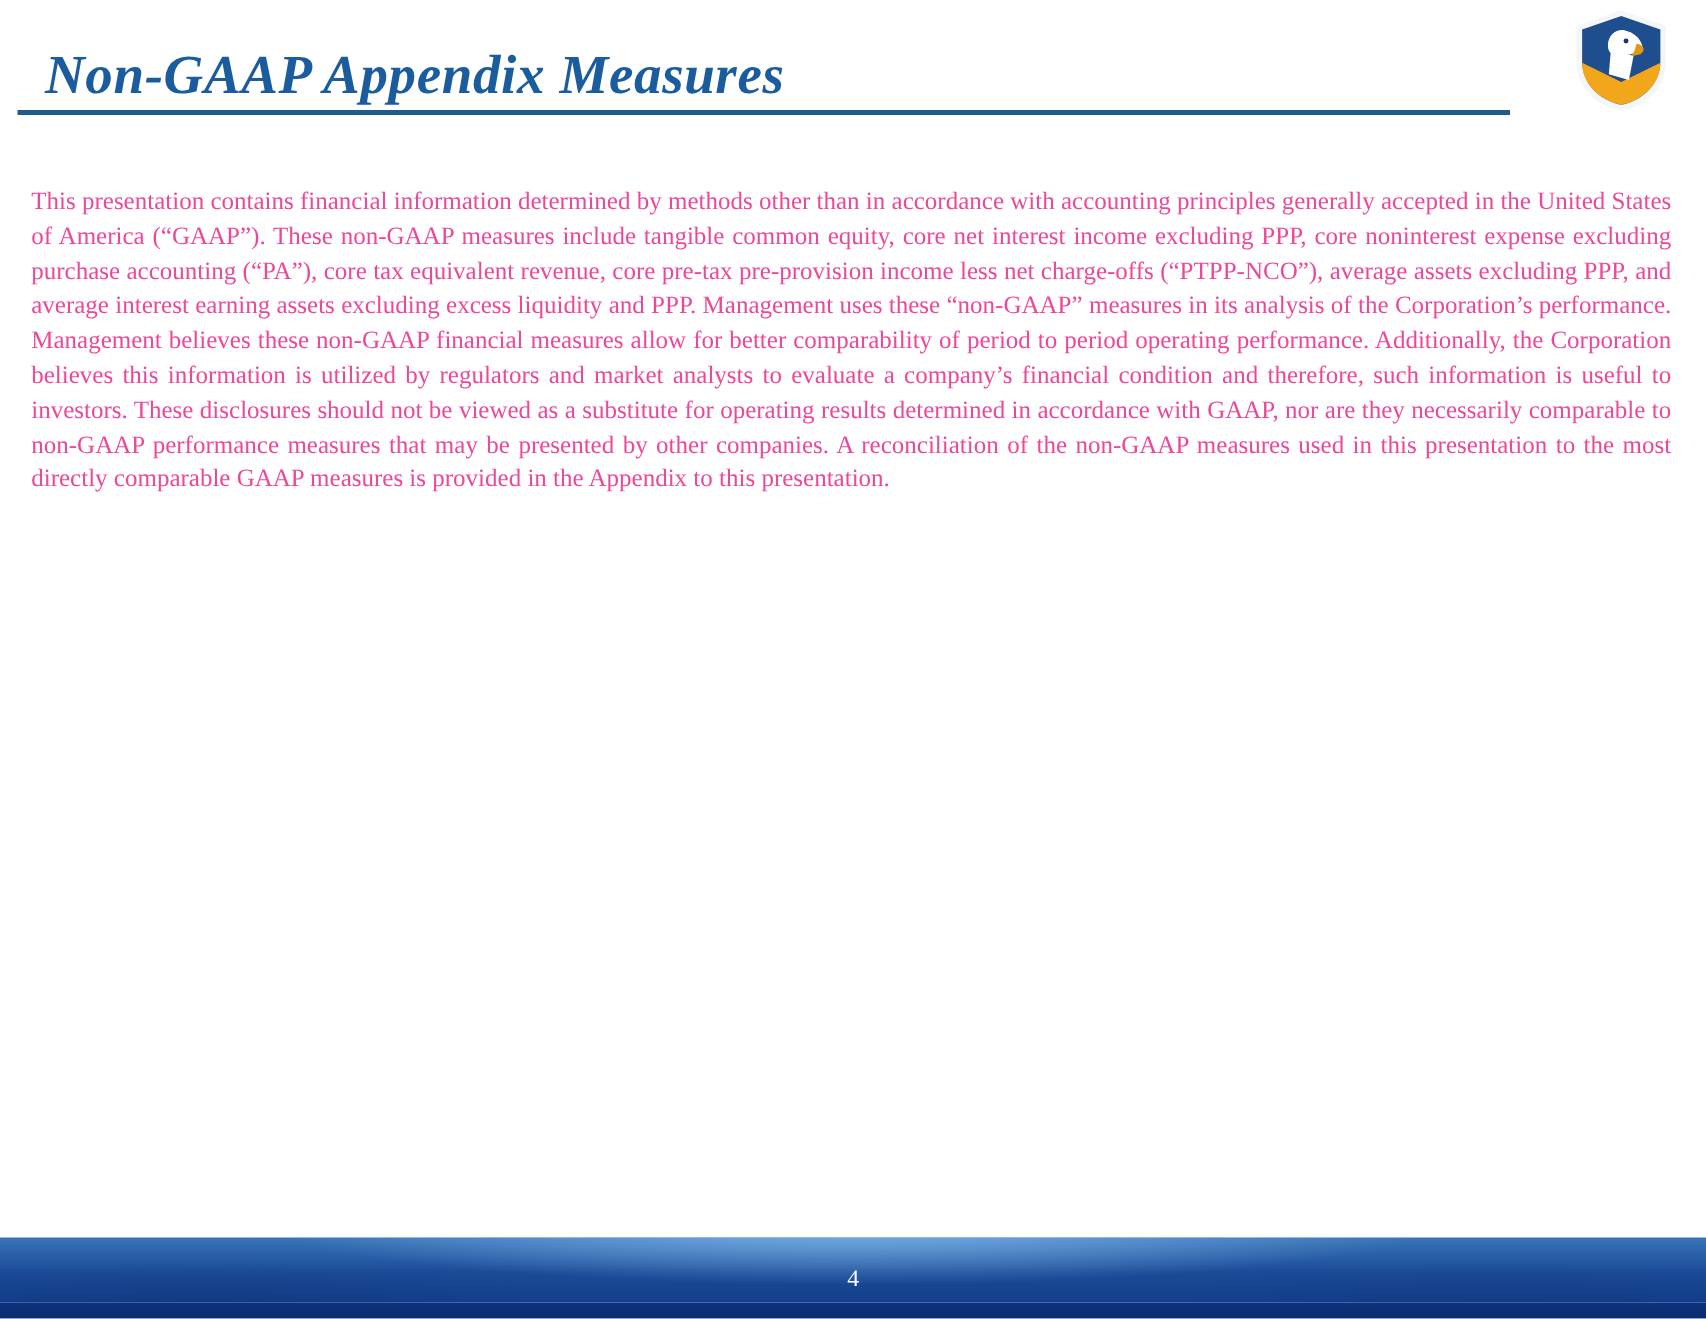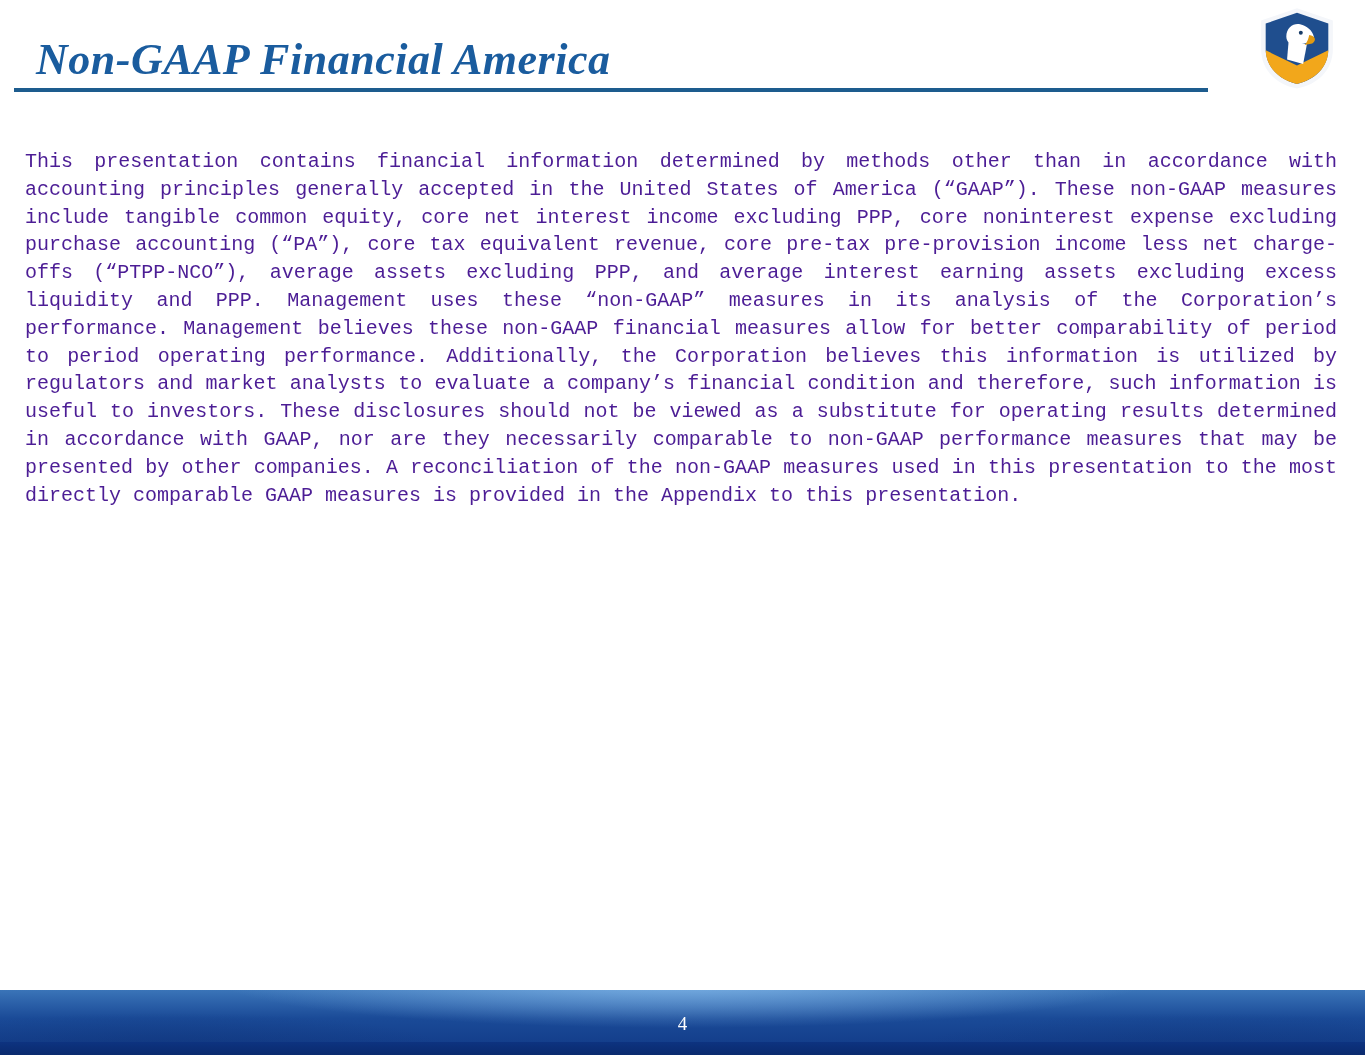--- a/index.html
+++ b/index.html
@@ -49,24 +49,24 @@
     width: 92px;
     height: 84px;
   }
 
   
   .body-paragraph {
     position: absolute;
     left: 25px;
     right: 28px;
     top: 148px;
-    font-family: Liberation Mono, monospace;
+    font-family: Liberation Serif, serif;
     font-size: 20px;
     line-height: 27.8px;
-    color: #4c1d95;
+    color: #ec4899;
     text-align: justify;
   }
 
   
   .footer-bar {
     position: absolute;
     left: 0;
     bottom: 0;
     width: 100%;
     height: 65px;
@@ -97,21 +97,21 @@
     width: 100%;
     height: 13px;
     background: linear-gradient(180deg, var(--footer_dark, #0d3380), #0a2a6e);
   }
 </style>
 </head>
 <body>
 
 <div class="slide">
 
-  <h1 class="slide-title">Non-GAAP Financial America</h1>
+  <h1 class="slide-title">Non-GAAP Appendix Measures</h1>
 
   <div class="title-underline"></div>
 
   <div class="logo">
     <svg viewBox="0 0 100 110" width="92" height="84" aria-hidden="true">
 
       <path d="M50 3 L97 19 V56 C97 84 77 103 50 108 C23 103 3 84 3 56 V19 Z" fill="#f4f6fa"></path>
 
       <path d="M50 9 L91 23 V56 C91 80 73 97 50 102 C27 97 9 80 9 56 V23 Z" fill="#1f4e8e"></path>
 

